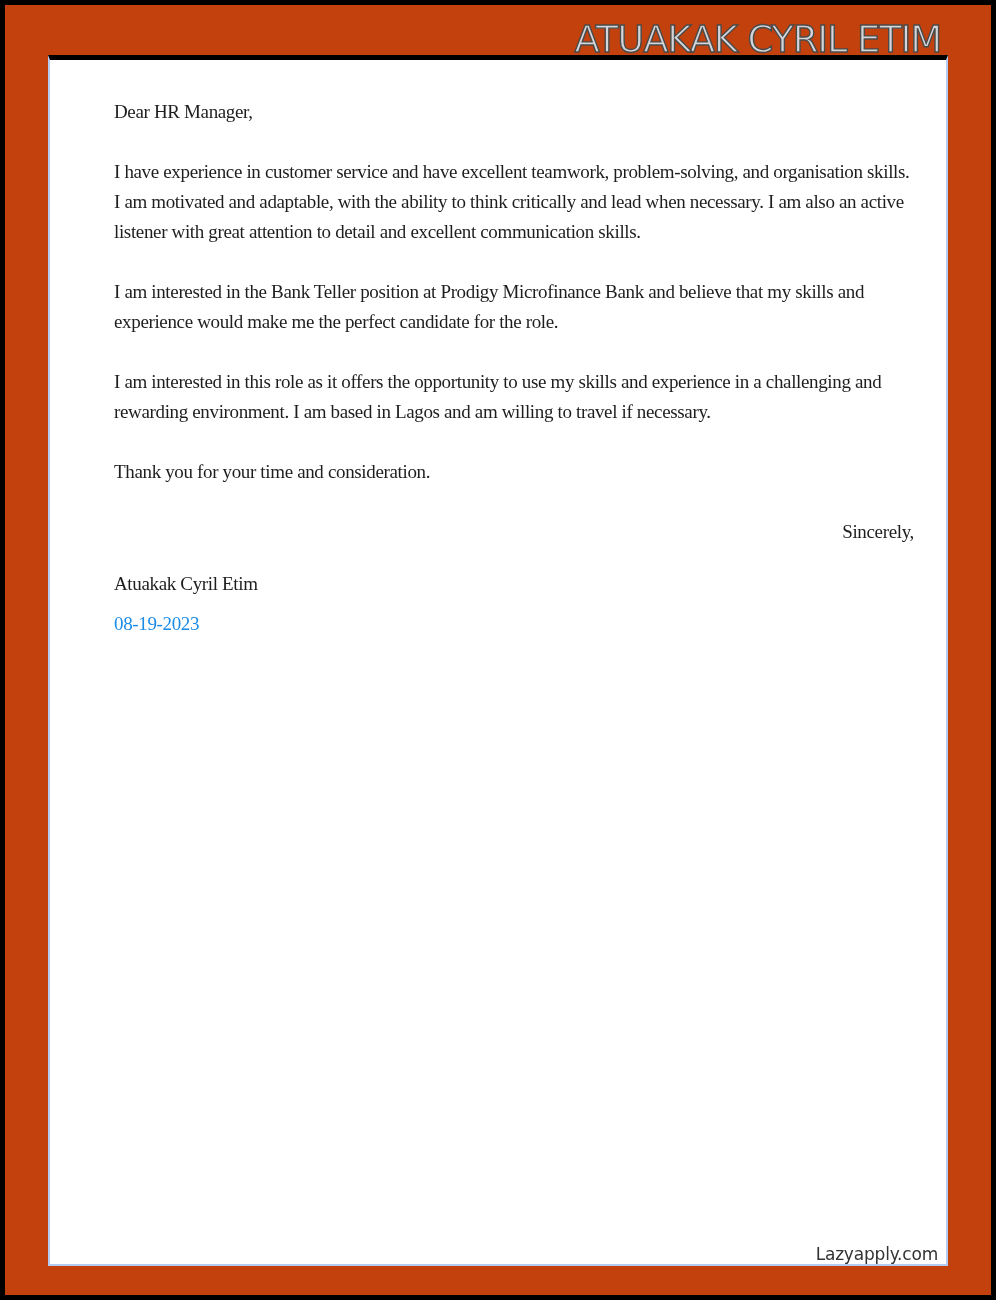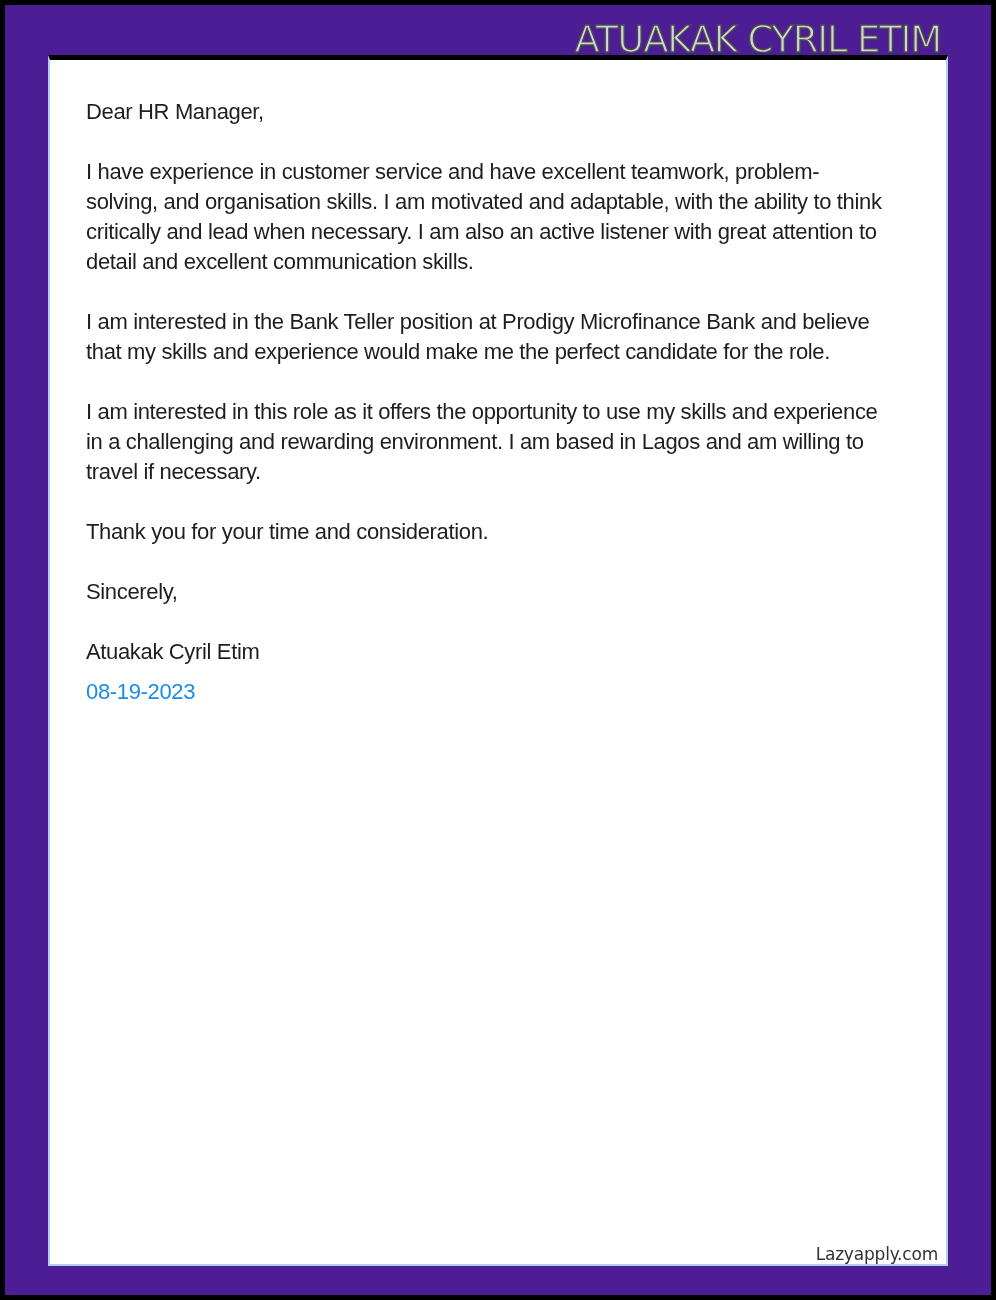--- a/index.html
+++ b/index.html
@@ -13,21 +13,21 @@
       position: relative;
       overflow: hidden;
       font-family: "DejaVu Sans", sans-serif;
     }
     .frame {
       position: absolute;
       left: 5px;
       top: 5px;
       width: 986px;
       height: 1290px;
-      background: #4c1d95;
+      background: #c2410c;
     }
     .name-title {
       position: absolute;
       right: 50px;
       top: 12px;
       font-family: "DejaVu Sans", sans-serif;
       font-size: 37px;
       letter-spacing: -1.2px;
       line-height: 46px;
       color: #d3d5d9;
@@ -44,34 +44,35 @@
       height: 1204px;
       background: #ffffff;
       border-left: 2px solid #b4cbf3;
       border-right: 2px solid #b4cbf3;
       border-bottom: 2px solid #b4cbf3;
       border-top: 5px solid #000000;
       box-sizing: content-box;
     }
     .letter {
       position: absolute;
-      left: 36px;
+      left: 64px;
       top: 37px;
       width: 800px;
-      font-family: Liberation Sans, sans-serif;
-      font-size: 22px;
+      font-family: Liberation Serif, serif;
+      font-size: 19px;
       line-height: 30px;
       color: #1e1e1e;
       letter-spacing: -0.35px;
     }
     .letter p {
       margin: 0 0 30px 0;
     }
     .letter p.signoff {
-      margin-bottom: 30px;
+      margin-bottom: 22px;
+      text-align: right;
     }
     .letter p.signature {
       margin-bottom: 10px;
     }
     .letter p.date {
       color: #1a8be6;
       margin: 0;
     }
     .footer-brand {
       position: absolute;

